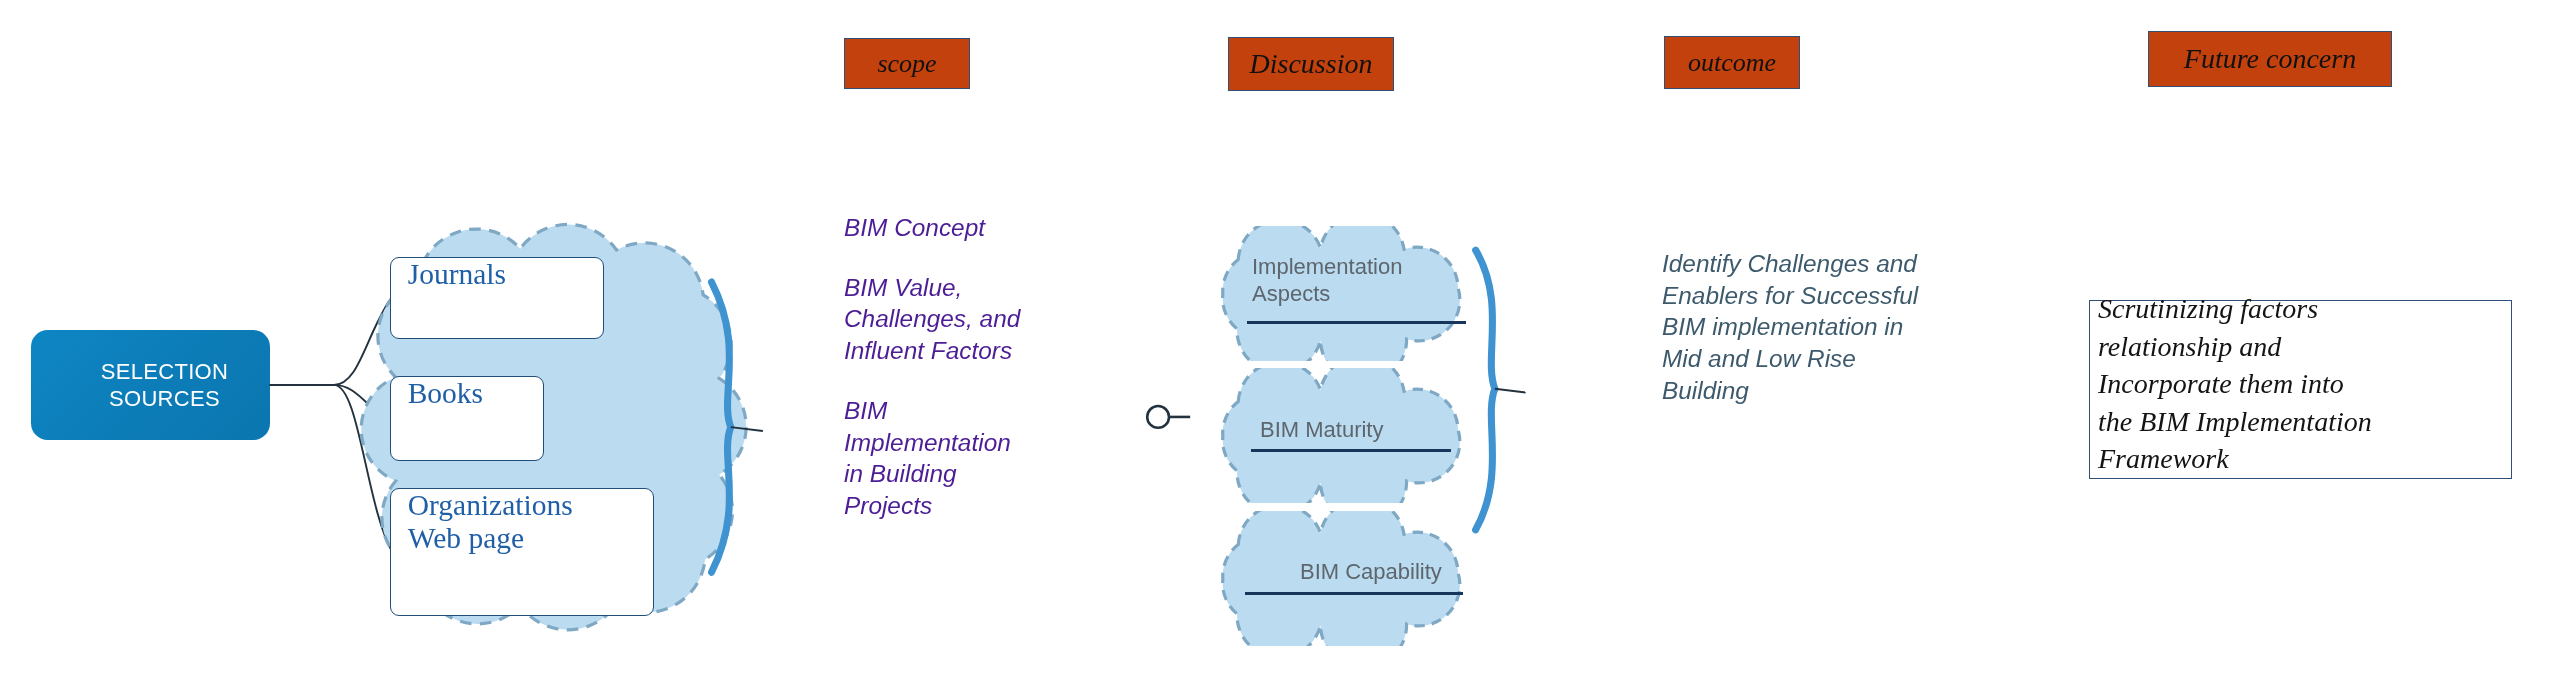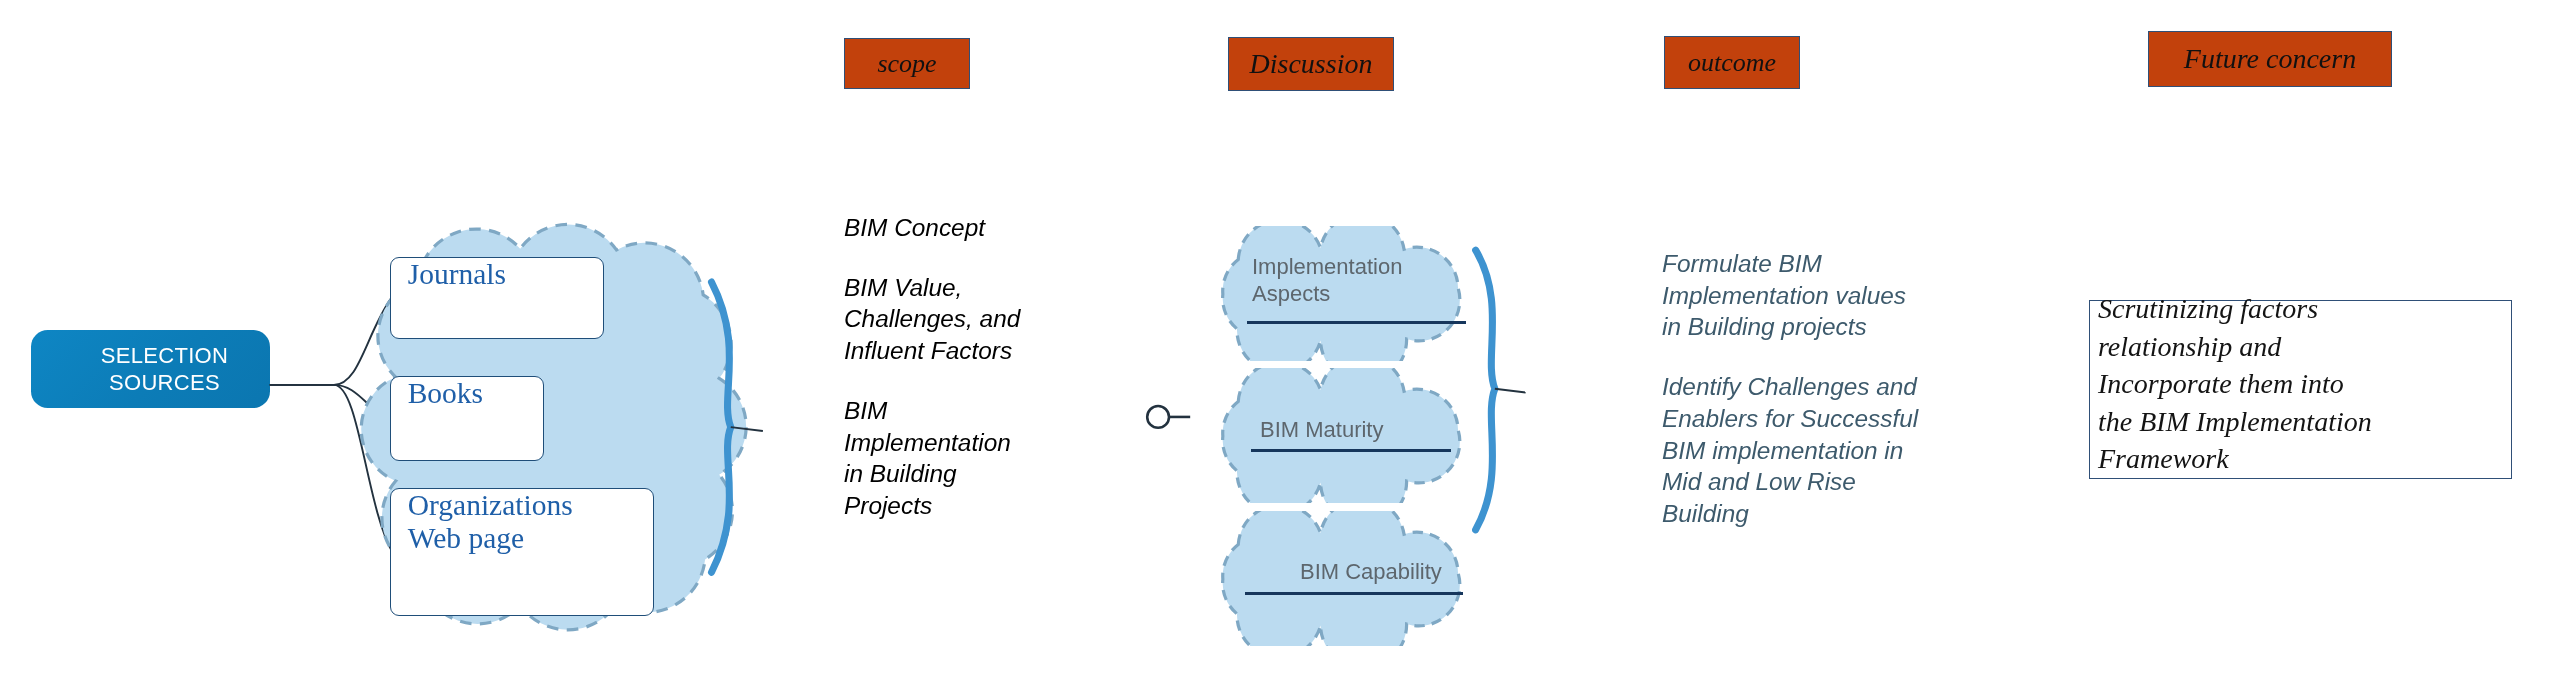--- a/index.html
+++ b/index.html
@@ -33,21 +33,21 @@
   #hdr-disc    { left: 1228px; top: 37px;  width: 166px; height: 54px;  font-size: 28px; }
   #hdr-outcome { left: 1664px; top: 36px;  width: 136px; height: 53px;  font-size: 26px; }
   #hdr-future  { left: 2148px; top: 31px;  width: 244px; height: 56px;  font-size: 28px; }
 
   
   #selection-sources {
     position: absolute;
     left: 31px;
     top: 330px;
     width: 239px;
-    height: 78px;
+    height: 110px;
     box-sizing: border-box;
     border-radius: 16.7px;
     background: linear-gradient(135deg, #0E86C4 0%, #0C7CB7 55%, #0B76B0 100%);
     display: flex;
     flex-direction: column;
     align-items: center;
     justify-content: center;
     color: #FFFFFF;
     font-size: 22px;
     letter-spacing: 0.3px;
@@ -99,21 +99,21 @@
   
   #scope-col {
     position: absolute;
     left: 844px;
     top: 212px;
     width: 257px;
   }
   .scope-item {
     font-family: "Liberation Sans", sans-serif;
     font-style: italic;
-    color: #000000;
+    color: #4c1d95;
     font-size: 24.4px;
     line-height: 1.30;
     margin-bottom: 28px;
     white-space: pre-line;
   }
 
   
   .disc-cloud {
     position: absolute;
     width: 302px;
@@ -286,23 +286,20 @@
 
 <svg class="disc-cloud" id="disc-cloud-2" viewBox="0 0 470 210">
   <path d="M 72 52 A 66 66 0 0 1 200 34 A 66 66 0 0 1 330 36 A 64 64 0 0 1 414 96
            A 64 64 0 0 1 334 176 A 66 66 0 0 1 200 178 A 66 66 0 0 1 70 160
            A 62 62 0 0 1 48 106 A 62 62 0 0 1 72 52 Z" fill="#BBDBF0" stroke="#7FA8C4" stroke-width="5" stroke-dasharray="16 11"></path>
 </svg>
 <div class="disc-label" id="disc-label-2">BIM Capability</div>
 <div class="disc-underline" id="disc-underline-2"></div>
 
 <div id="outcome-col">
-  <div class="outcome-item">Formulate BIM
-Implementation values
-in Building projects</div>
   <div class="outcome-item">Identify Challenges and
 Enablers for Successful
 BIM implementation in
 Mid and Low Rise
 Building</div>
 </div>
 
 <div id="future-box">
   <div id="future-text">Scrutinizing factors
 relationship and

